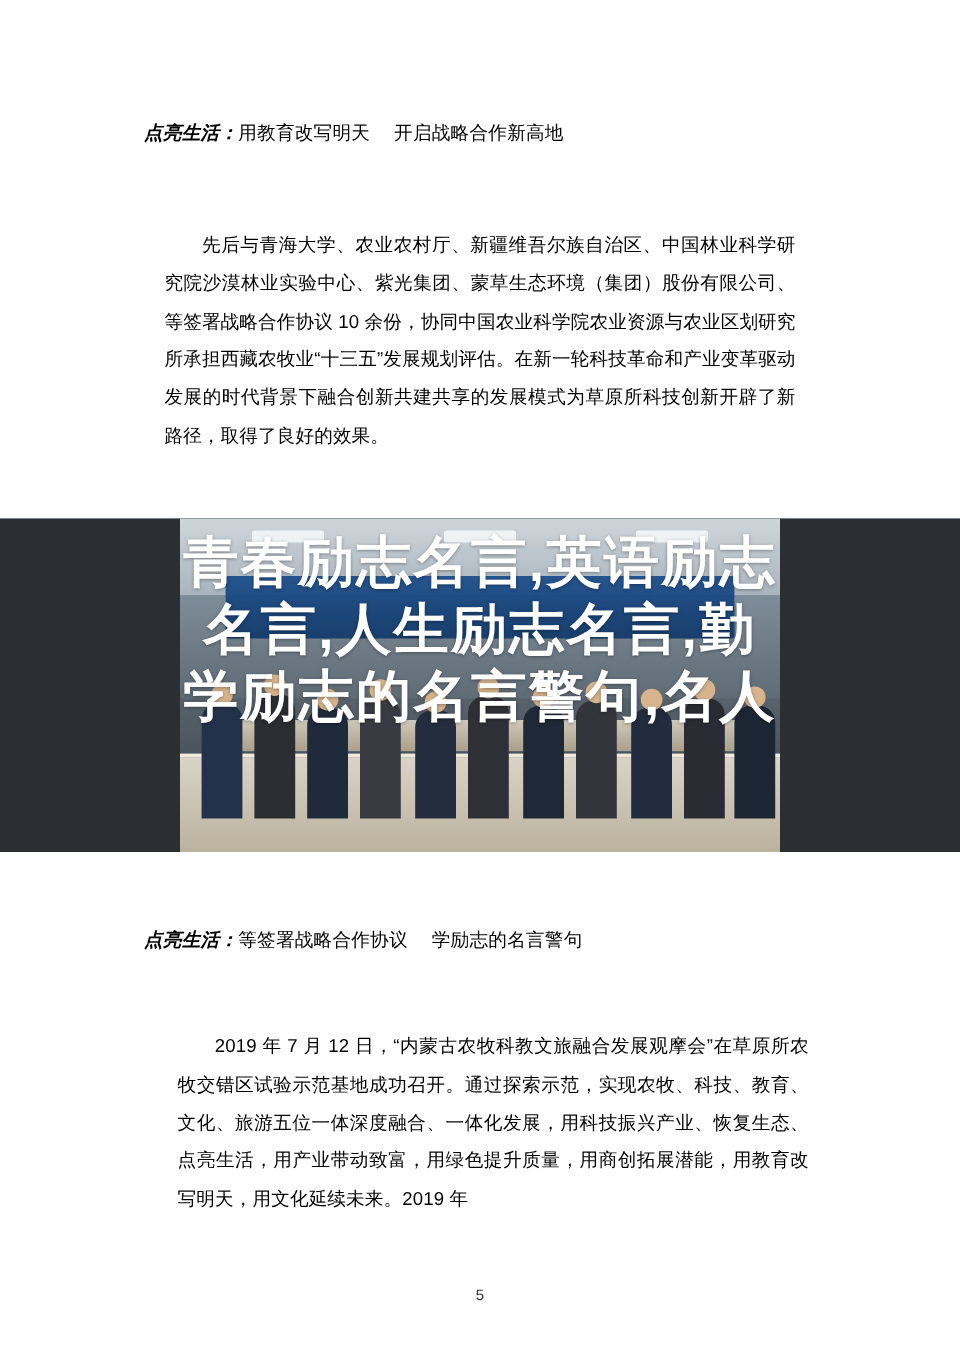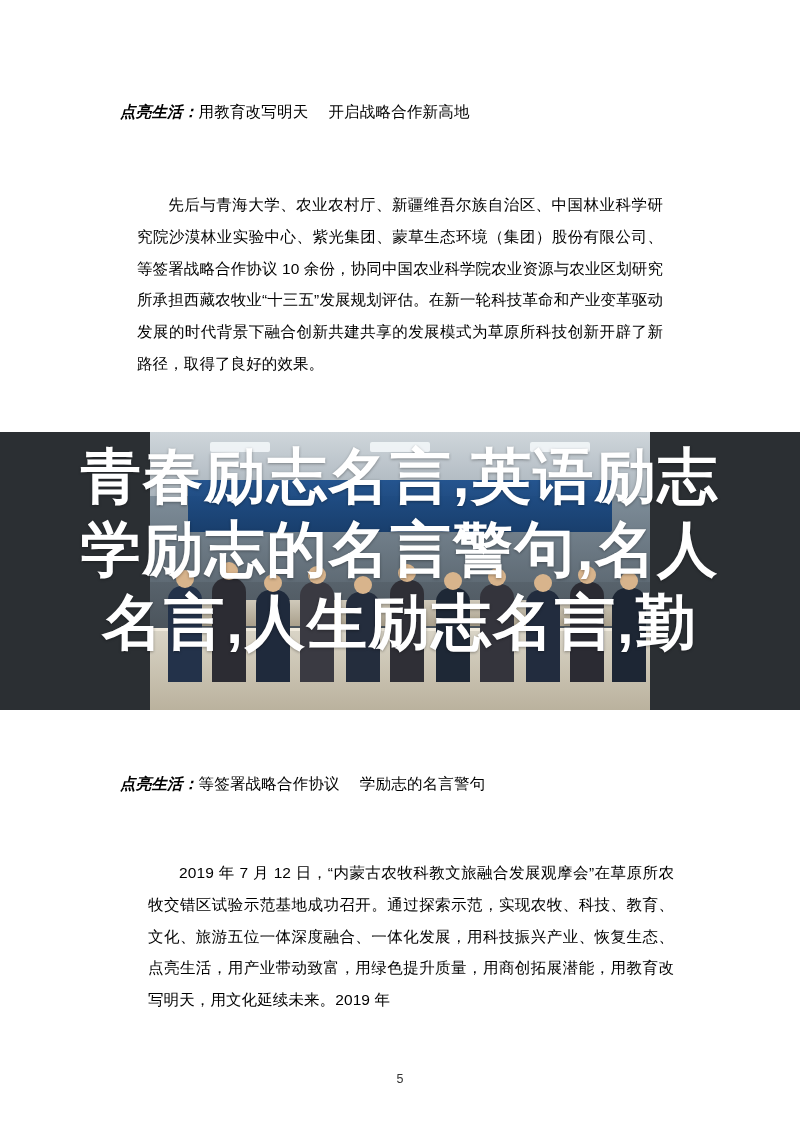--- a/index.html
+++ b/index.html
@@ -139,21 +139,21 @@
     height: 18px;
     border-radius: 50%;
     background: #d8b48c;
   }
   .overlay-title {
     position: absolute;
     left: 0;
     top: 440px;
     width: 800px;
     text-align: center;
-    font-size: 60px;
+    font-size: 46px;
     line-height: 1.22;
     font-weight: bold;
     color: #ffffff;
     letter-spacing: 2px;
     text-shadow: 0 1px 3px rgba(0,0,0,0.35);
     pointer-events: none;
   }
   .block-heading-2 {
     position: absolute;
     left: 120px;
@@ -231,22 +231,22 @@
           <span class="head"></span>
         </div>
       <div class="person" style="left:462px; height:94px; background:#1d2634">
           <span class="head"></span>
         </div>
     </div>
   </div>
 
   <div class="overlay-title">
     <div>青春励志名言,英语励志</div>
+    <div>名言,人生励志名言,勤</div>
     <div>学励志的名言警句,名人</div>
-    <div>名言,人生励志名言,勤</div>
   </div>
 
   <div class="block-heading-2">
     <p class="section-heading"><span class="lead">点亮生活：</span><span>等签署战略合作协议</span><span class="gap"></span><span>学励志的名言警句</span></p>
   </div>
 
   <div class="block-para-2">
     <p class="para"><span class="indent"></span><span>2019 年 7 月 12 日，“内蒙古农牧科教文旅融合发展观摩会”在草原所农牧交错区试验示范基地成功召开。通过探索示范，实现农牧、科技、教育、文化、旅游五位一体深度融合、一体化发展，用科技振兴产业、恢复生态、点亮生活，用产业带动致富，用绿色提升质量，用商创拓展潜能，用教育改写明天，用文化延续未来。2019 年</span></p>
   </div>
 

